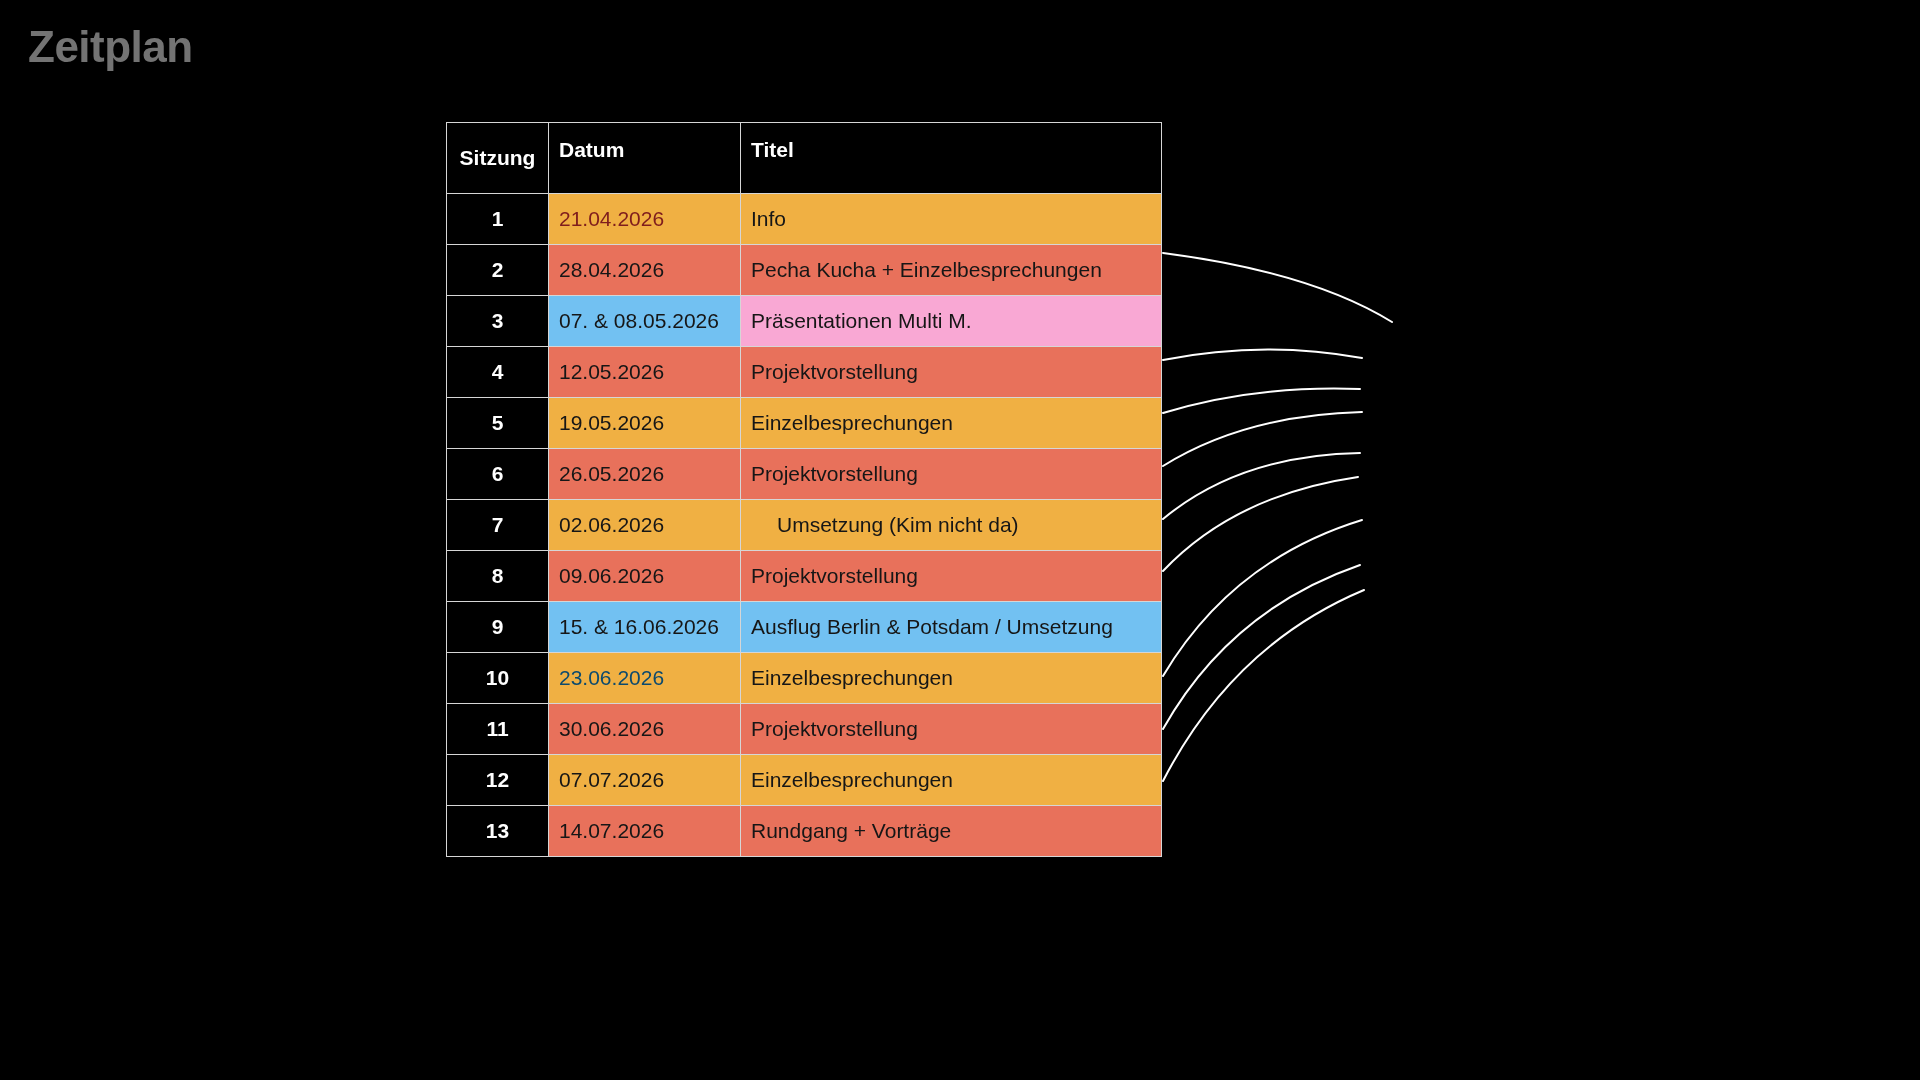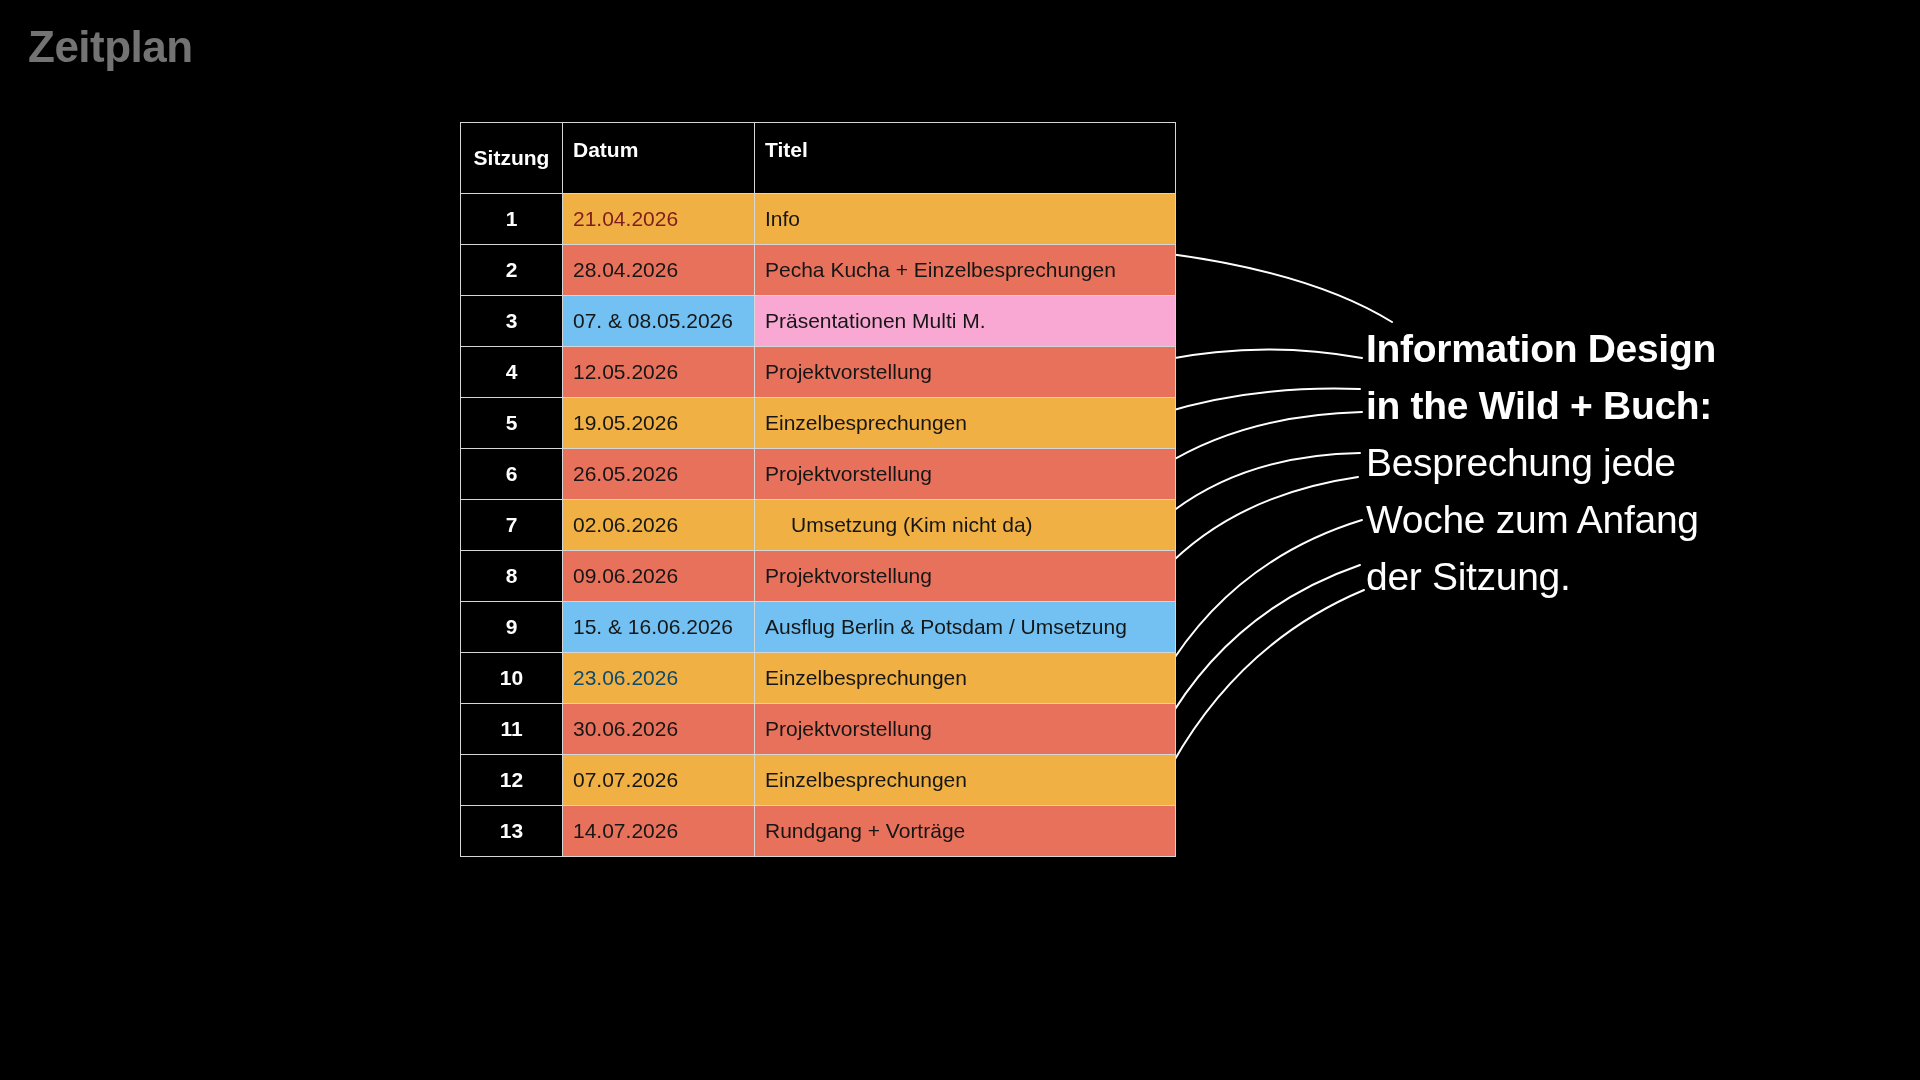--- a/index.html
+++ b/index.html
@@ -22,21 +22,21 @@
     left: 28px;
     top: 22px;
     margin: 0;
     color: #737373;
     font-size: 44px;
     font-weight: 700;
     letter-spacing: -0.5px;
   }
   table.schedule {
     position: absolute;
-    left: 460px;
+    left: 446px;
     top: 122px;
     border-collapse: collapse;
     table-layout: fixed;
   }
   table.schedule th,
   table.schedule td {
     border: 1.5px solid #d6d6d6;
     font-size: 21px;
     vertical-align: middle;
     white-space: nowrap;
@@ -181,21 +181,14 @@
           <td style="background: rgb(240, 176, 67); color: rgb(22, 22, 22);">Einzelbesprechungen</td>
         </tr>
         <tr>
           <td class="sitzung">13</td>
           <td style="background: rgb(232, 113, 91); color: rgb(22, 22, 22);">14.07.2026</td>
           <td style="background: rgb(232, 113, 91); color: rgb(22, 22, 22);">Rundgang + Vorträge</td>
         </tr>
       </tbody>
   </table>
 
-  <div class="annotation" id="annotation">
-      <div class="bold">Information Design</div>
-      <div class="bold">in the Wild + Buch:</div>
-      <div class="">Besprechung jede</div>
-      <div class="">Woche zum Anfang</div>
-      <div class="">der Sitzung.</div>
-    </div>
 
 </div>
 
 </body></html>

